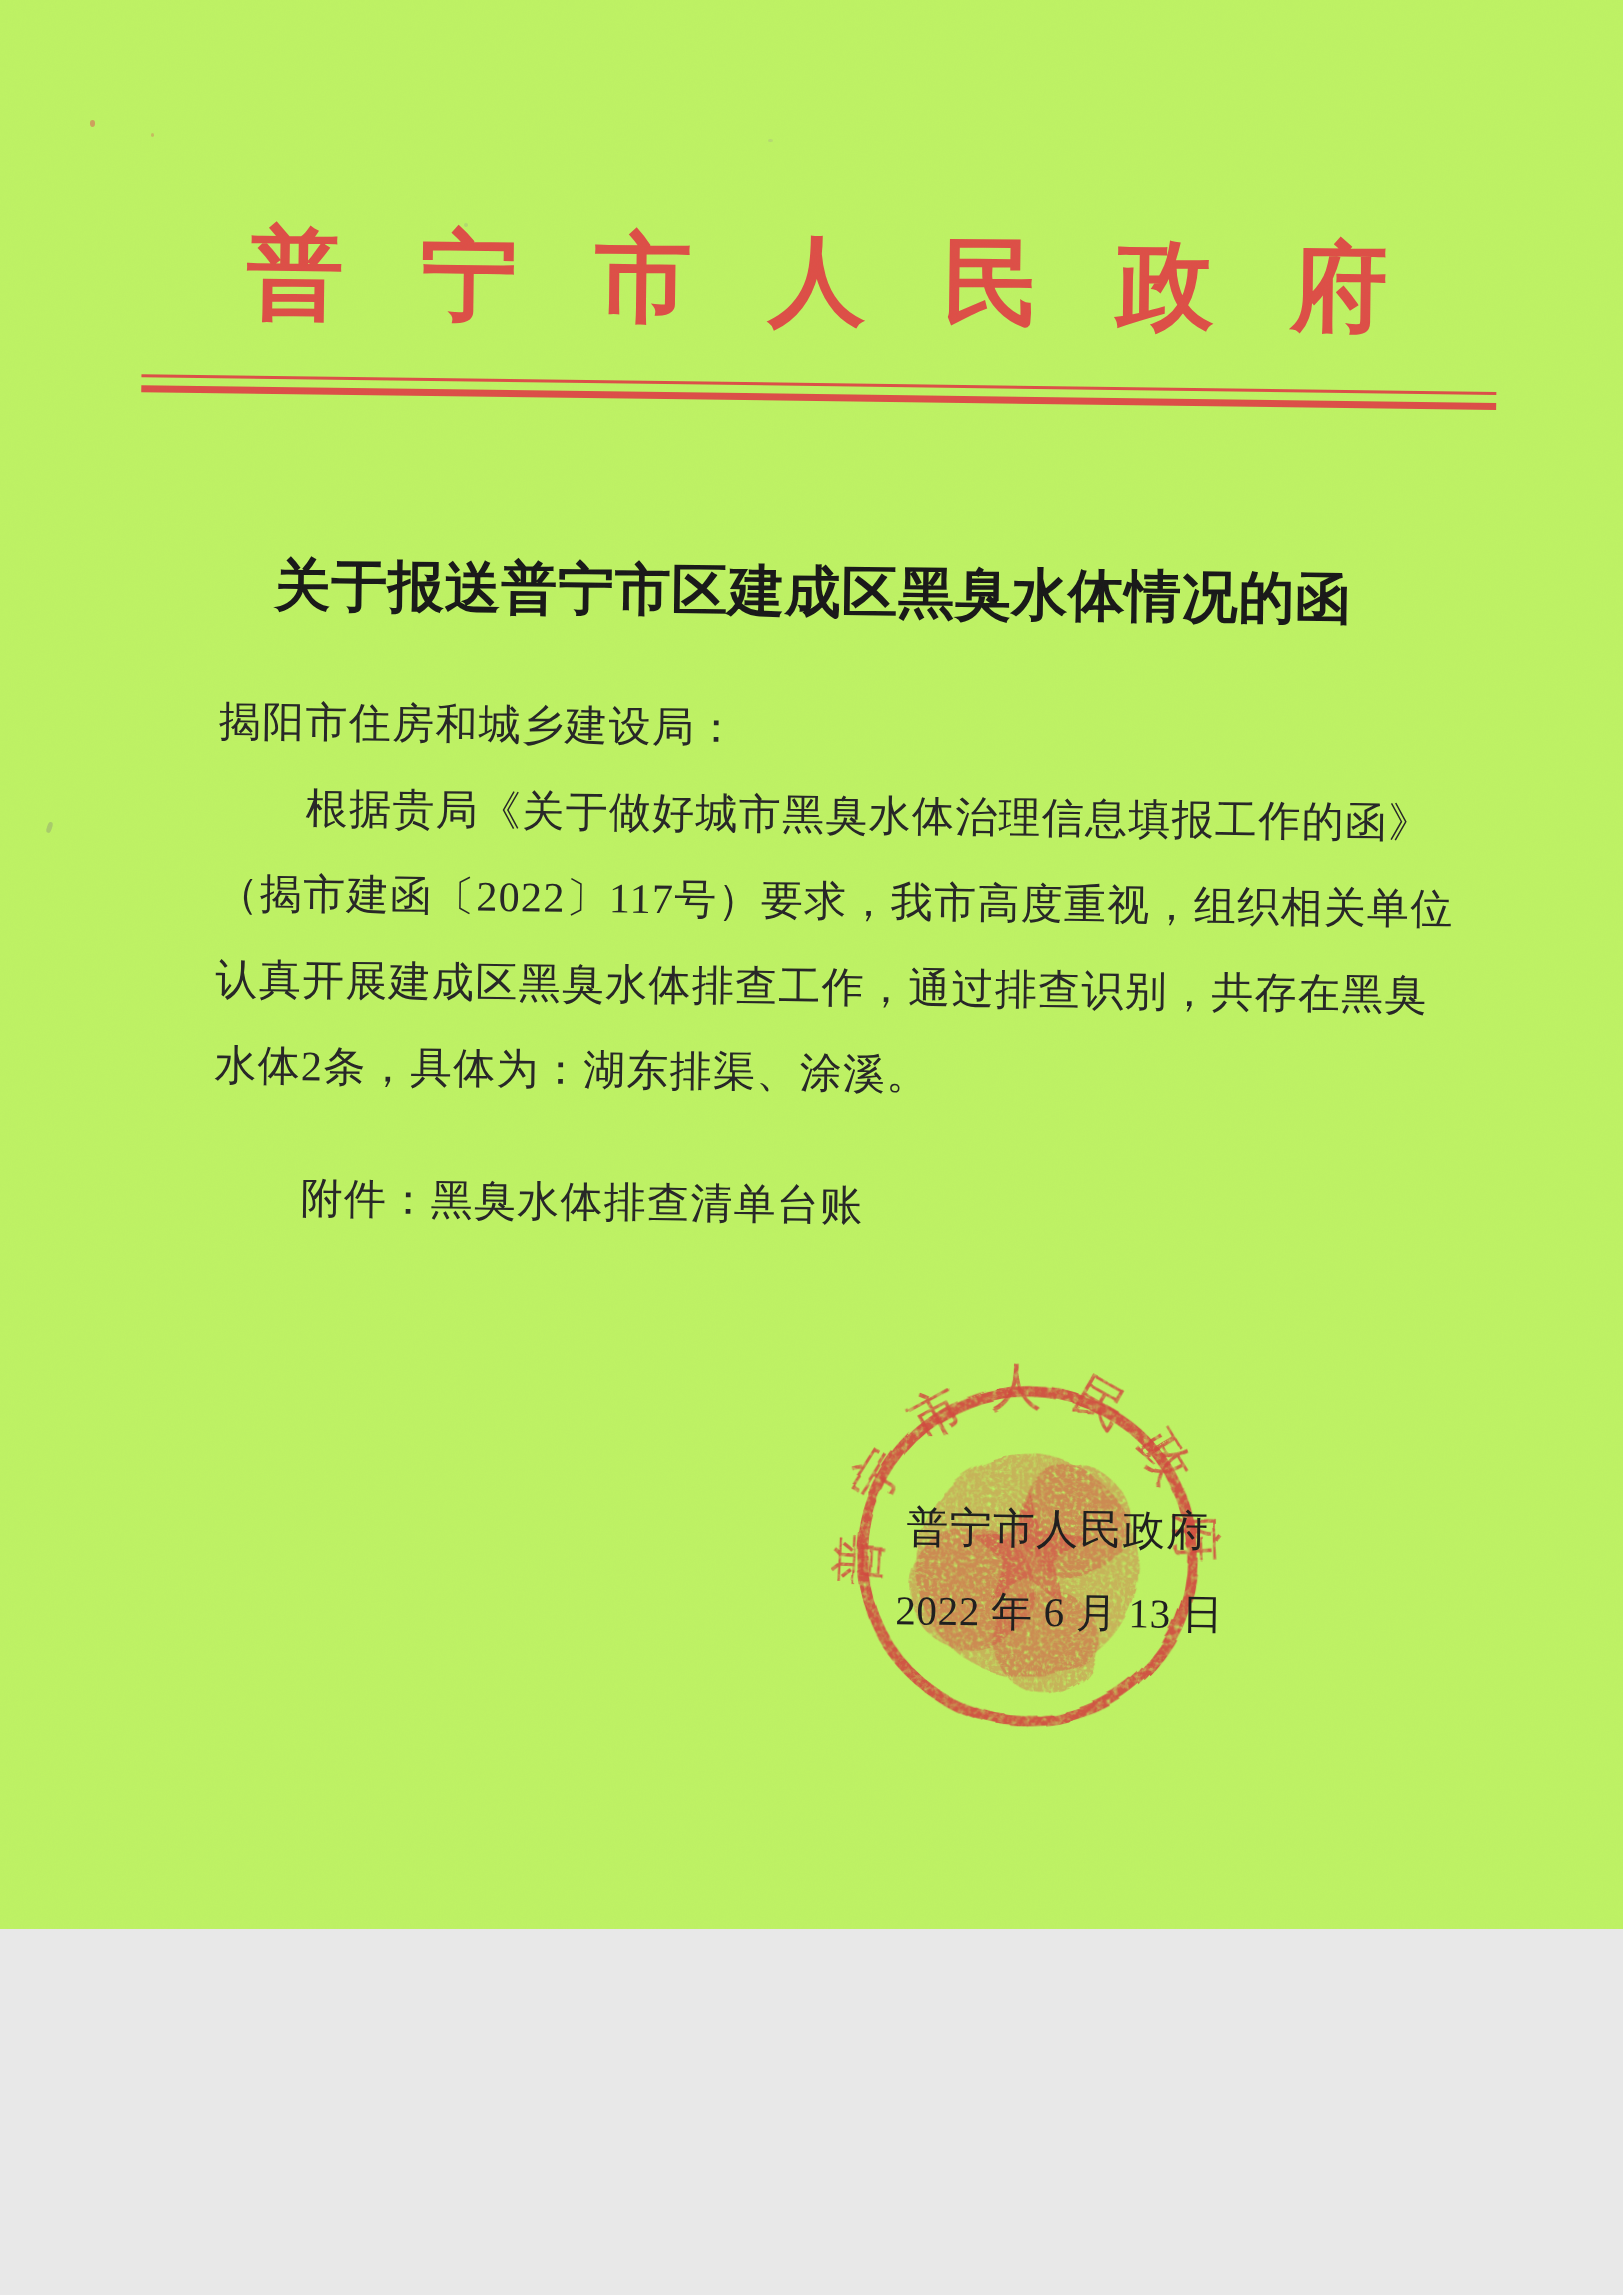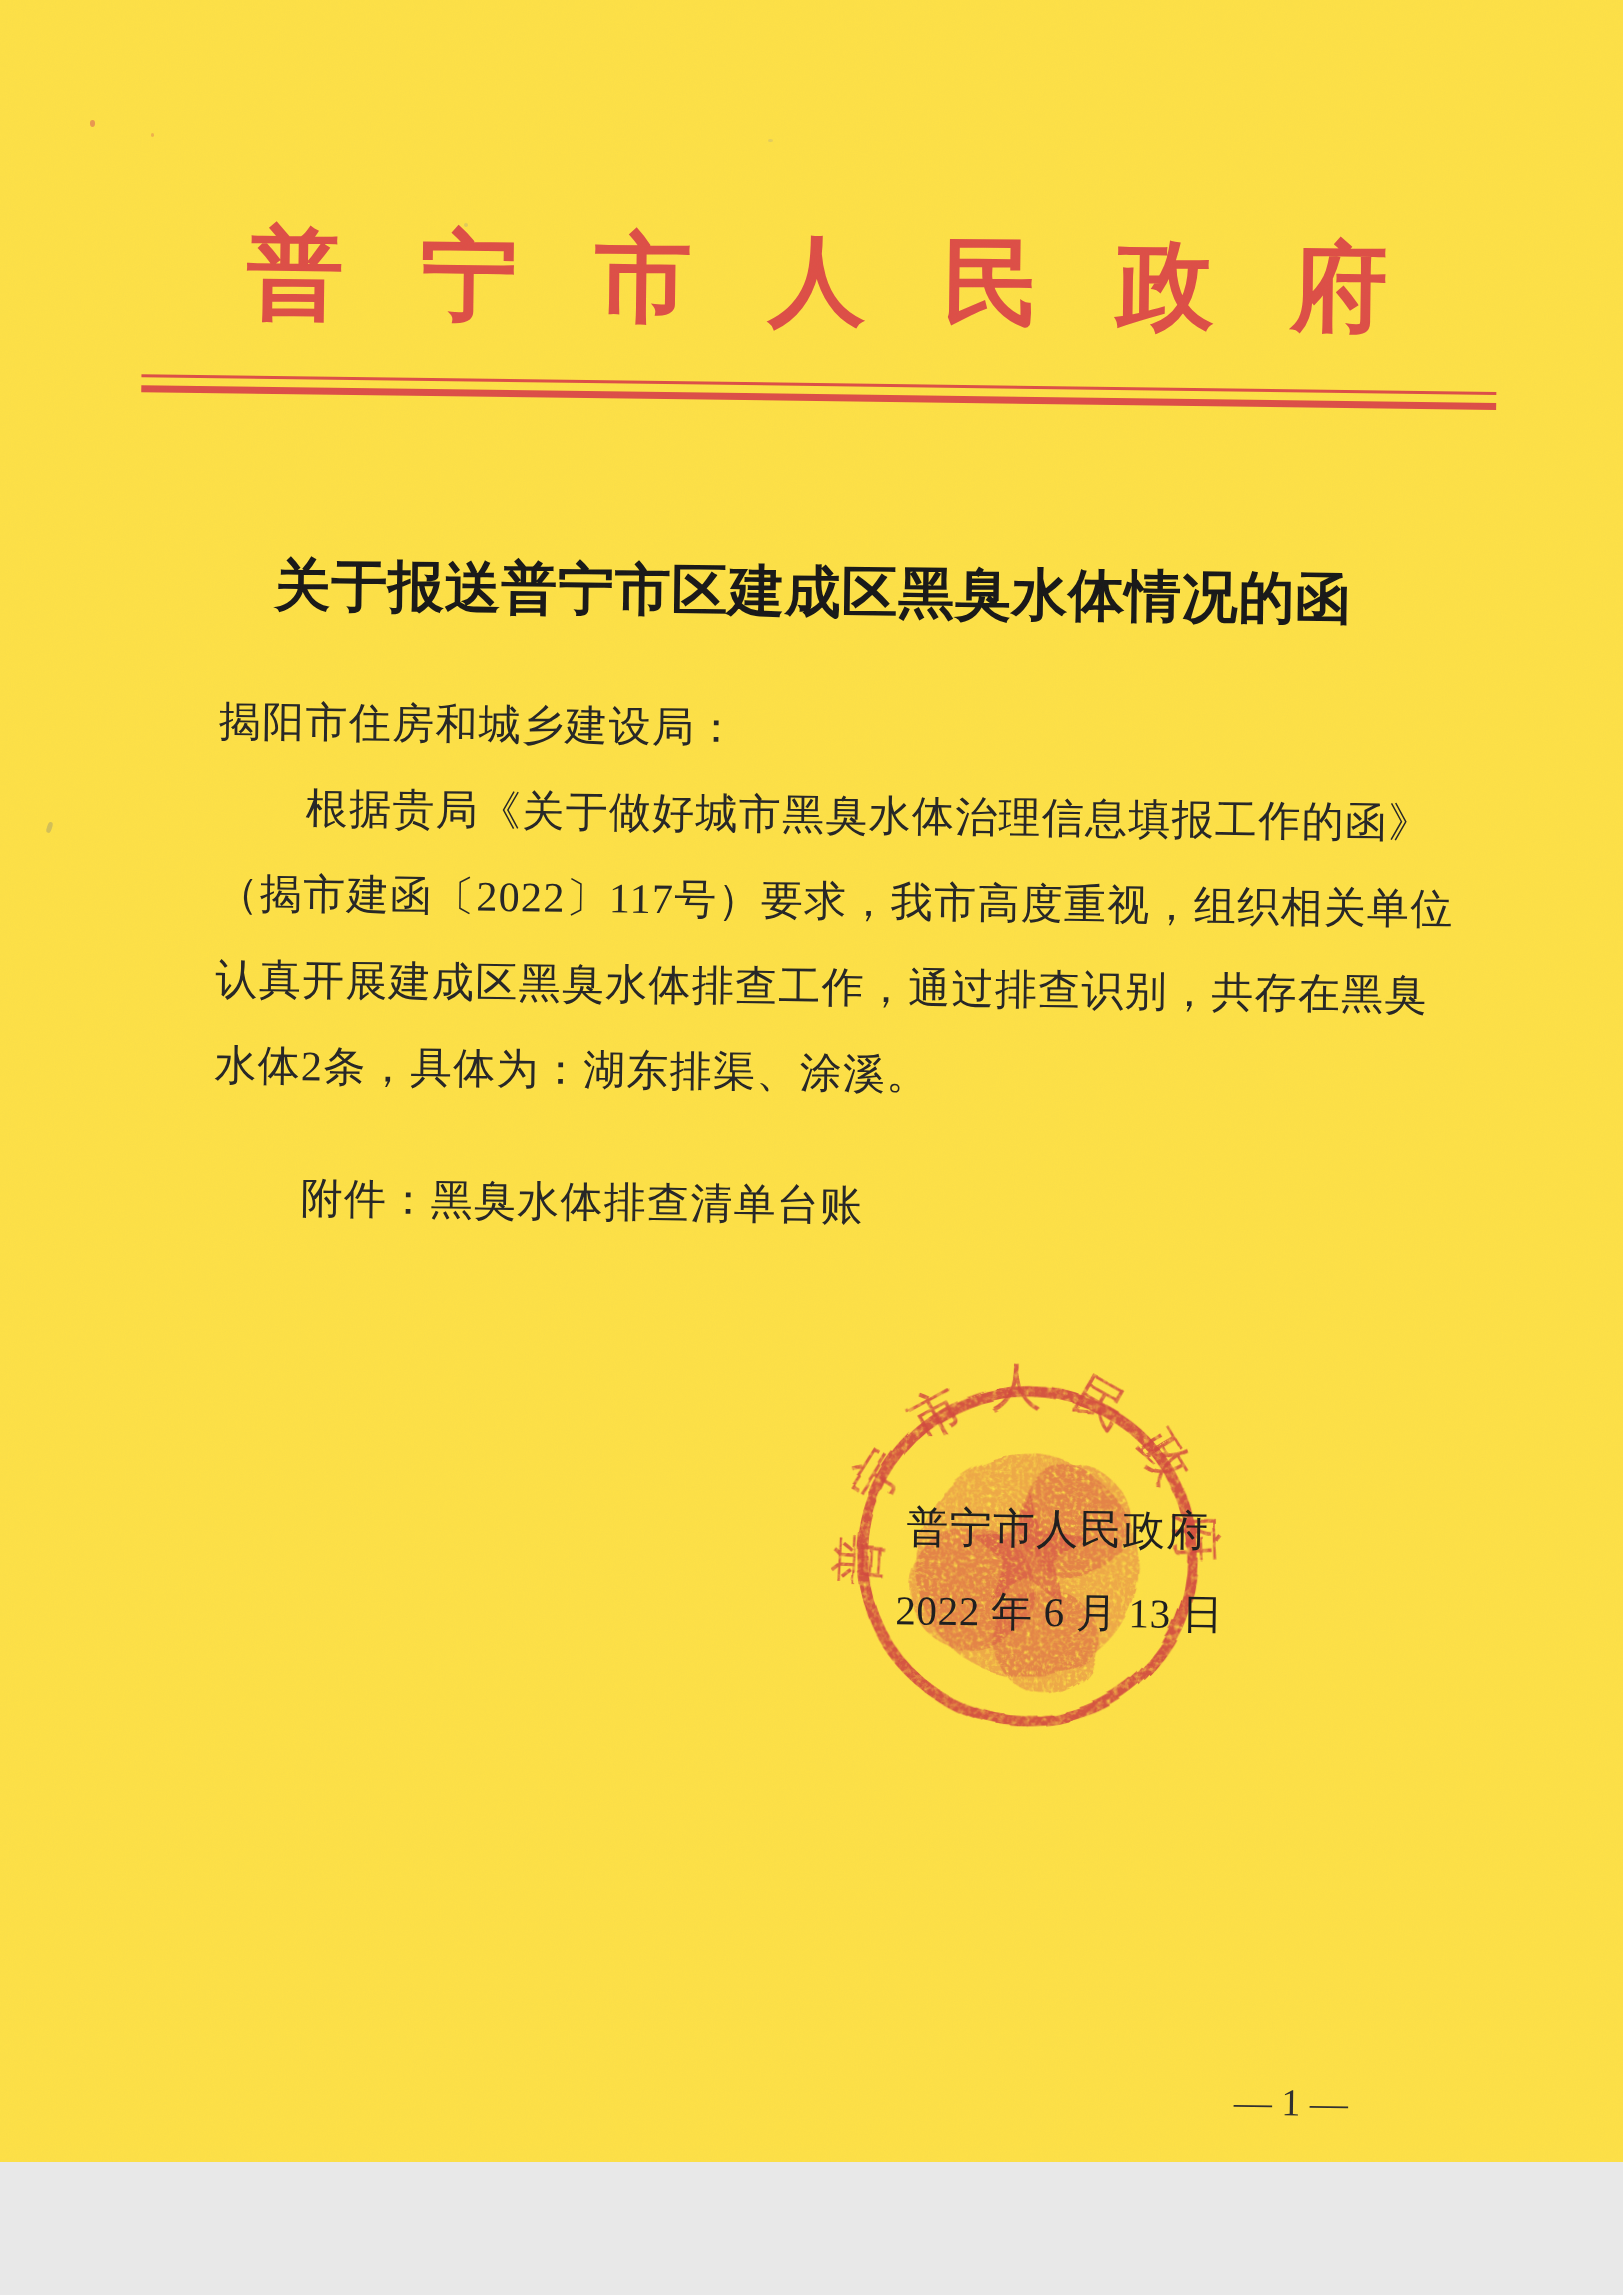--- a/index.html
+++ b/index.html
@@ -1,19 +1,19 @@
 <!DOCTYPE html>
 <html style="font-size:10.5px"><head>
 <meta charset="utf-8">
 <style>
   html,body{margin:0;padding:0;background:#e8e8e8;}
   #page{
     position:relative;
-    width:1623px;height:2162px;
-    background:#fde047;
+    width:1623px;height:1929px;
+    background:#bef264;
     overflow:hidden;
     font-family:"Liberation Serif","DejaVu Serif",serif;
   }
   #skew{
     position:absolute;inset:0;
     transform:rotate(0.75deg);
     transform-origin:812px 720px;
   }
   .letterhead{
     position:absolute;top:233px;left:0;width:100%;

